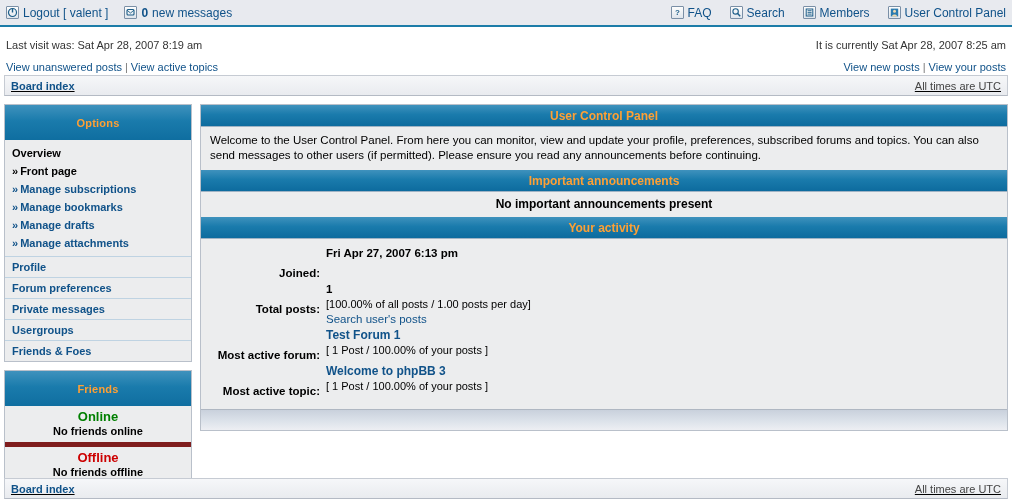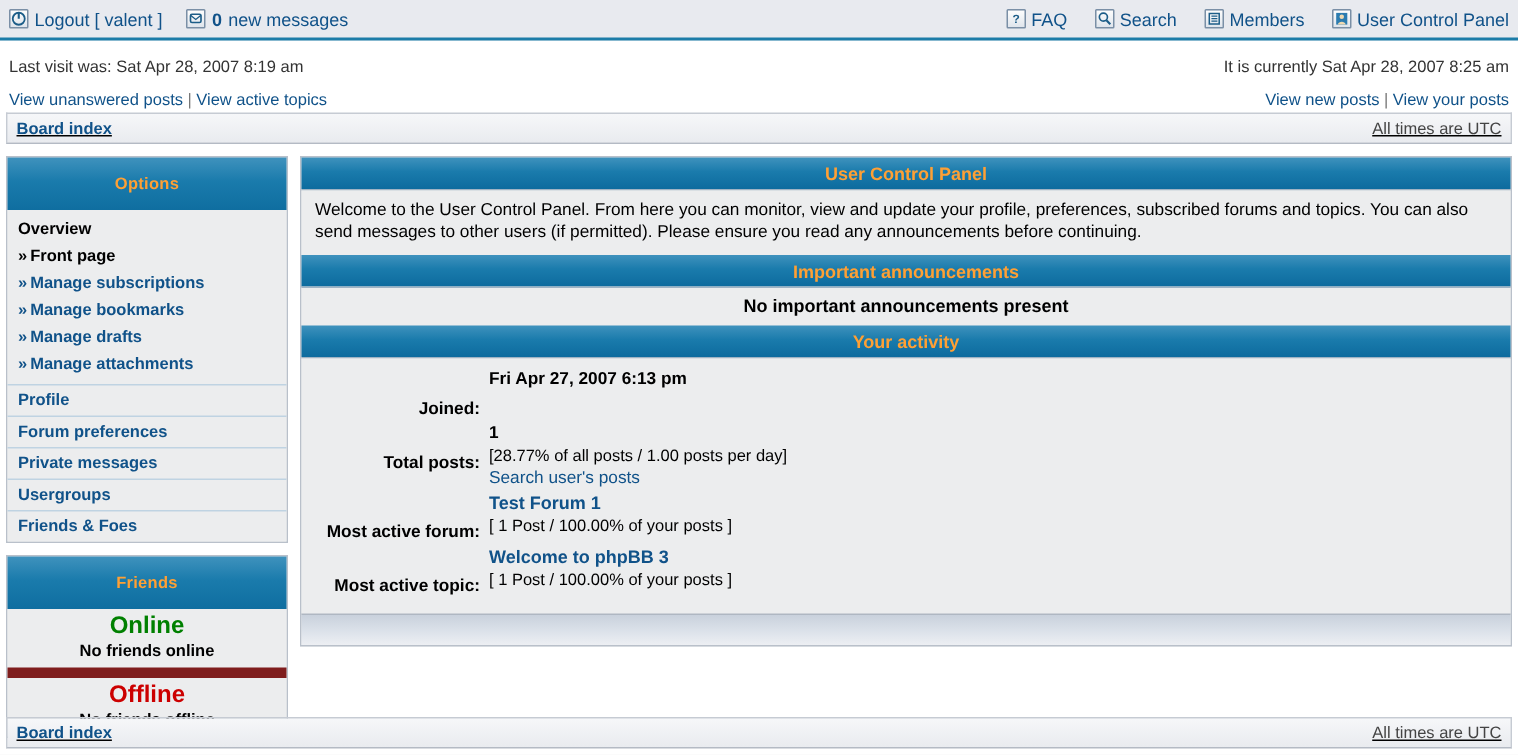--- a/index.html
+++ b/index.html
@@ -131,22 +131,22 @@
   .side-link-row {
     font-size: 11px;
     font-weight: bold;
     color: #105289;
     padding: 4px 6px 4px 7px;
     border-top: 1px solid #BFD3E2;
     background: #ECEDEE;
   }
   .friends-body { background: #ECEDEE; }
   .friend-sec { text-align: center; padding: 3px 0 5px 0; }
-  .friend-sec + .friend-sec { border-top: 7px solid #7f1d1d; }
-  .friend-title { font-weight: bold; font-size: 16px; }
+  .friend-sec + .friend-sec { border-top: 5px solid #7f1d1d; }
+  .friend-title { font-weight: bold; font-size: 13px; }
   .friend-title.online { color: #008000; }
   .friend-title.offline { color: #CC0000; }
   .friend-note { font-weight: bold; font-size: 11px; color: #000; margin-top: 1px; }
 
   
   .main { flex: 1 1 auto; min-width: 0; }
   .mainbox {
     border: 1px solid #B9C0CA;
     background: #ECEDEE;
     box-sizing: border-box;
@@ -386,21 +386,21 @@
           <div class="act-label">Joined:</div>
           <div class="act-val">
             <span class="big">Fri Apr 27, 2007 6:13 pm</span>
           </div>
         </div>
 
         <div class="act-row">
           <div class="act-label">Total posts:</div>
           <div class="act-val">
             <div class="big">1</div>
-            <div class="sub">[28.77% of all posts / 1.00 posts per day]</div>
+            <div class="sub">[100.00% of all posts / 1.00 posts per day]</div>
             <div><a href="#">Search user's posts</a></div>
           </div>
         </div>
 
         <div class="act-row">
           <div class="act-label">Most active forum:</div>
           <div class="act-val">
             <div><a href="#" class="bold">Test Forum 1</a></div>
             <div class="sub">[ 1 Post / 100.00% of your posts ]</div>
           </div>

